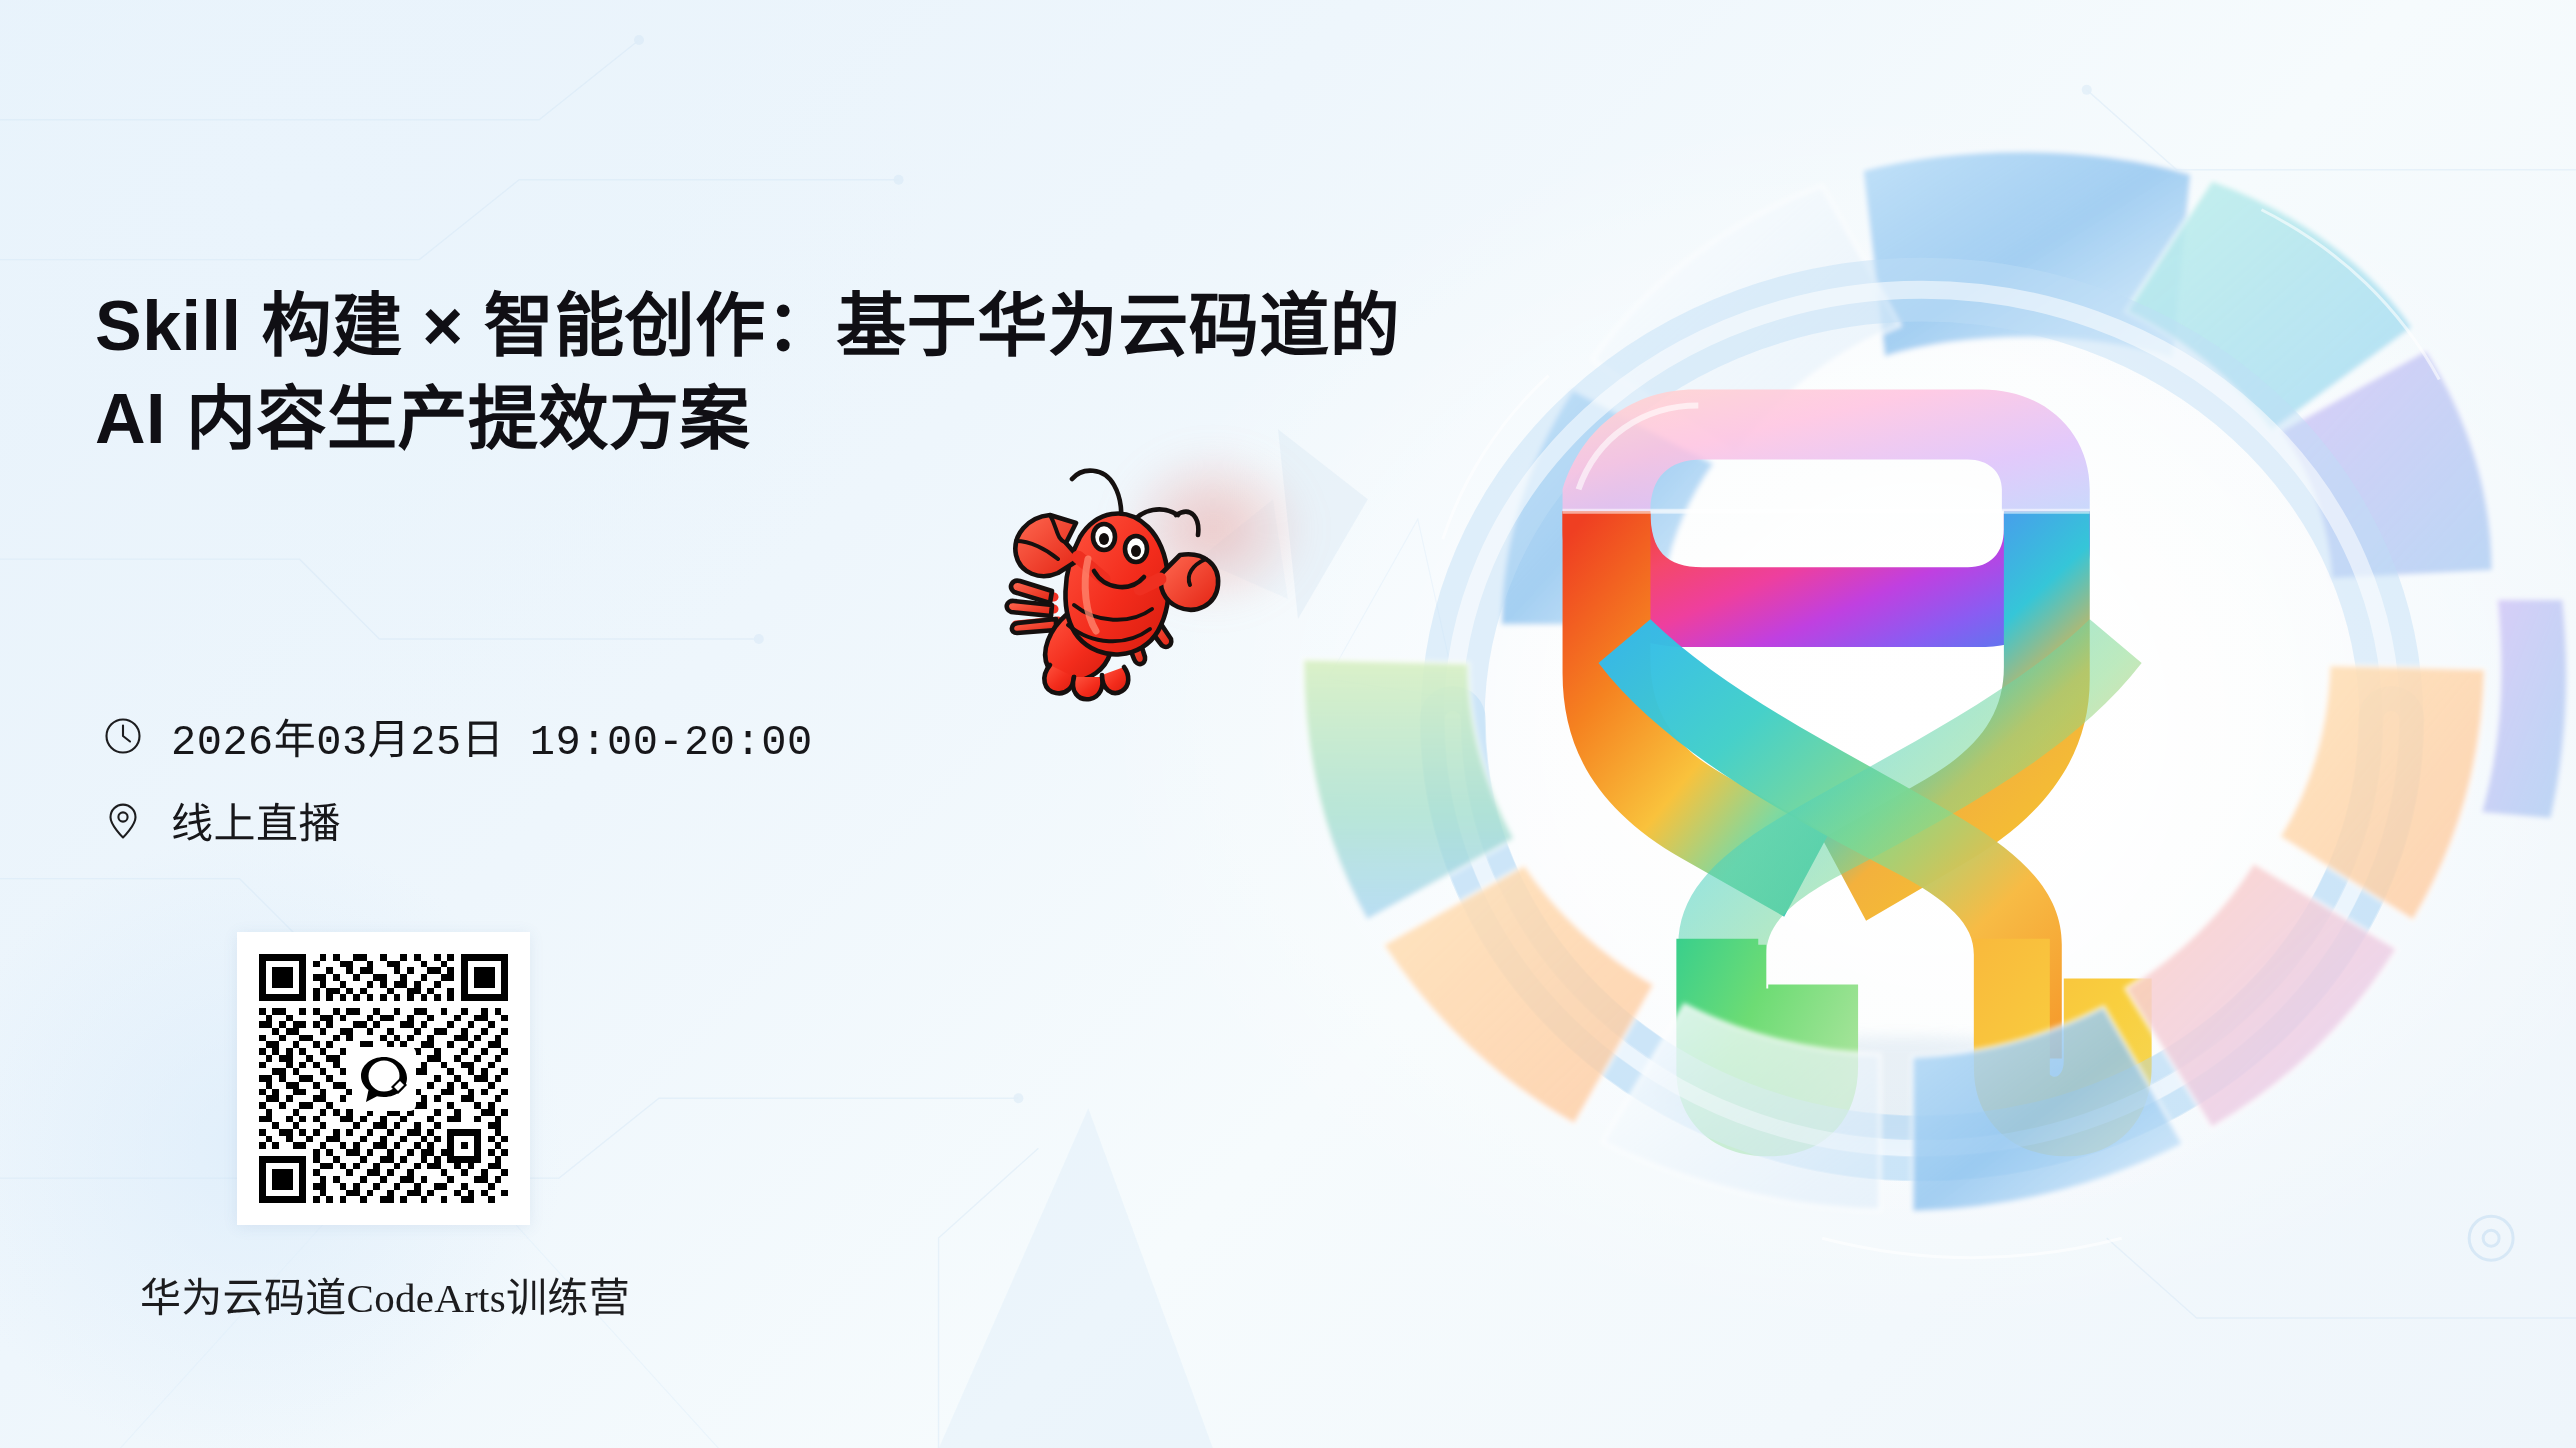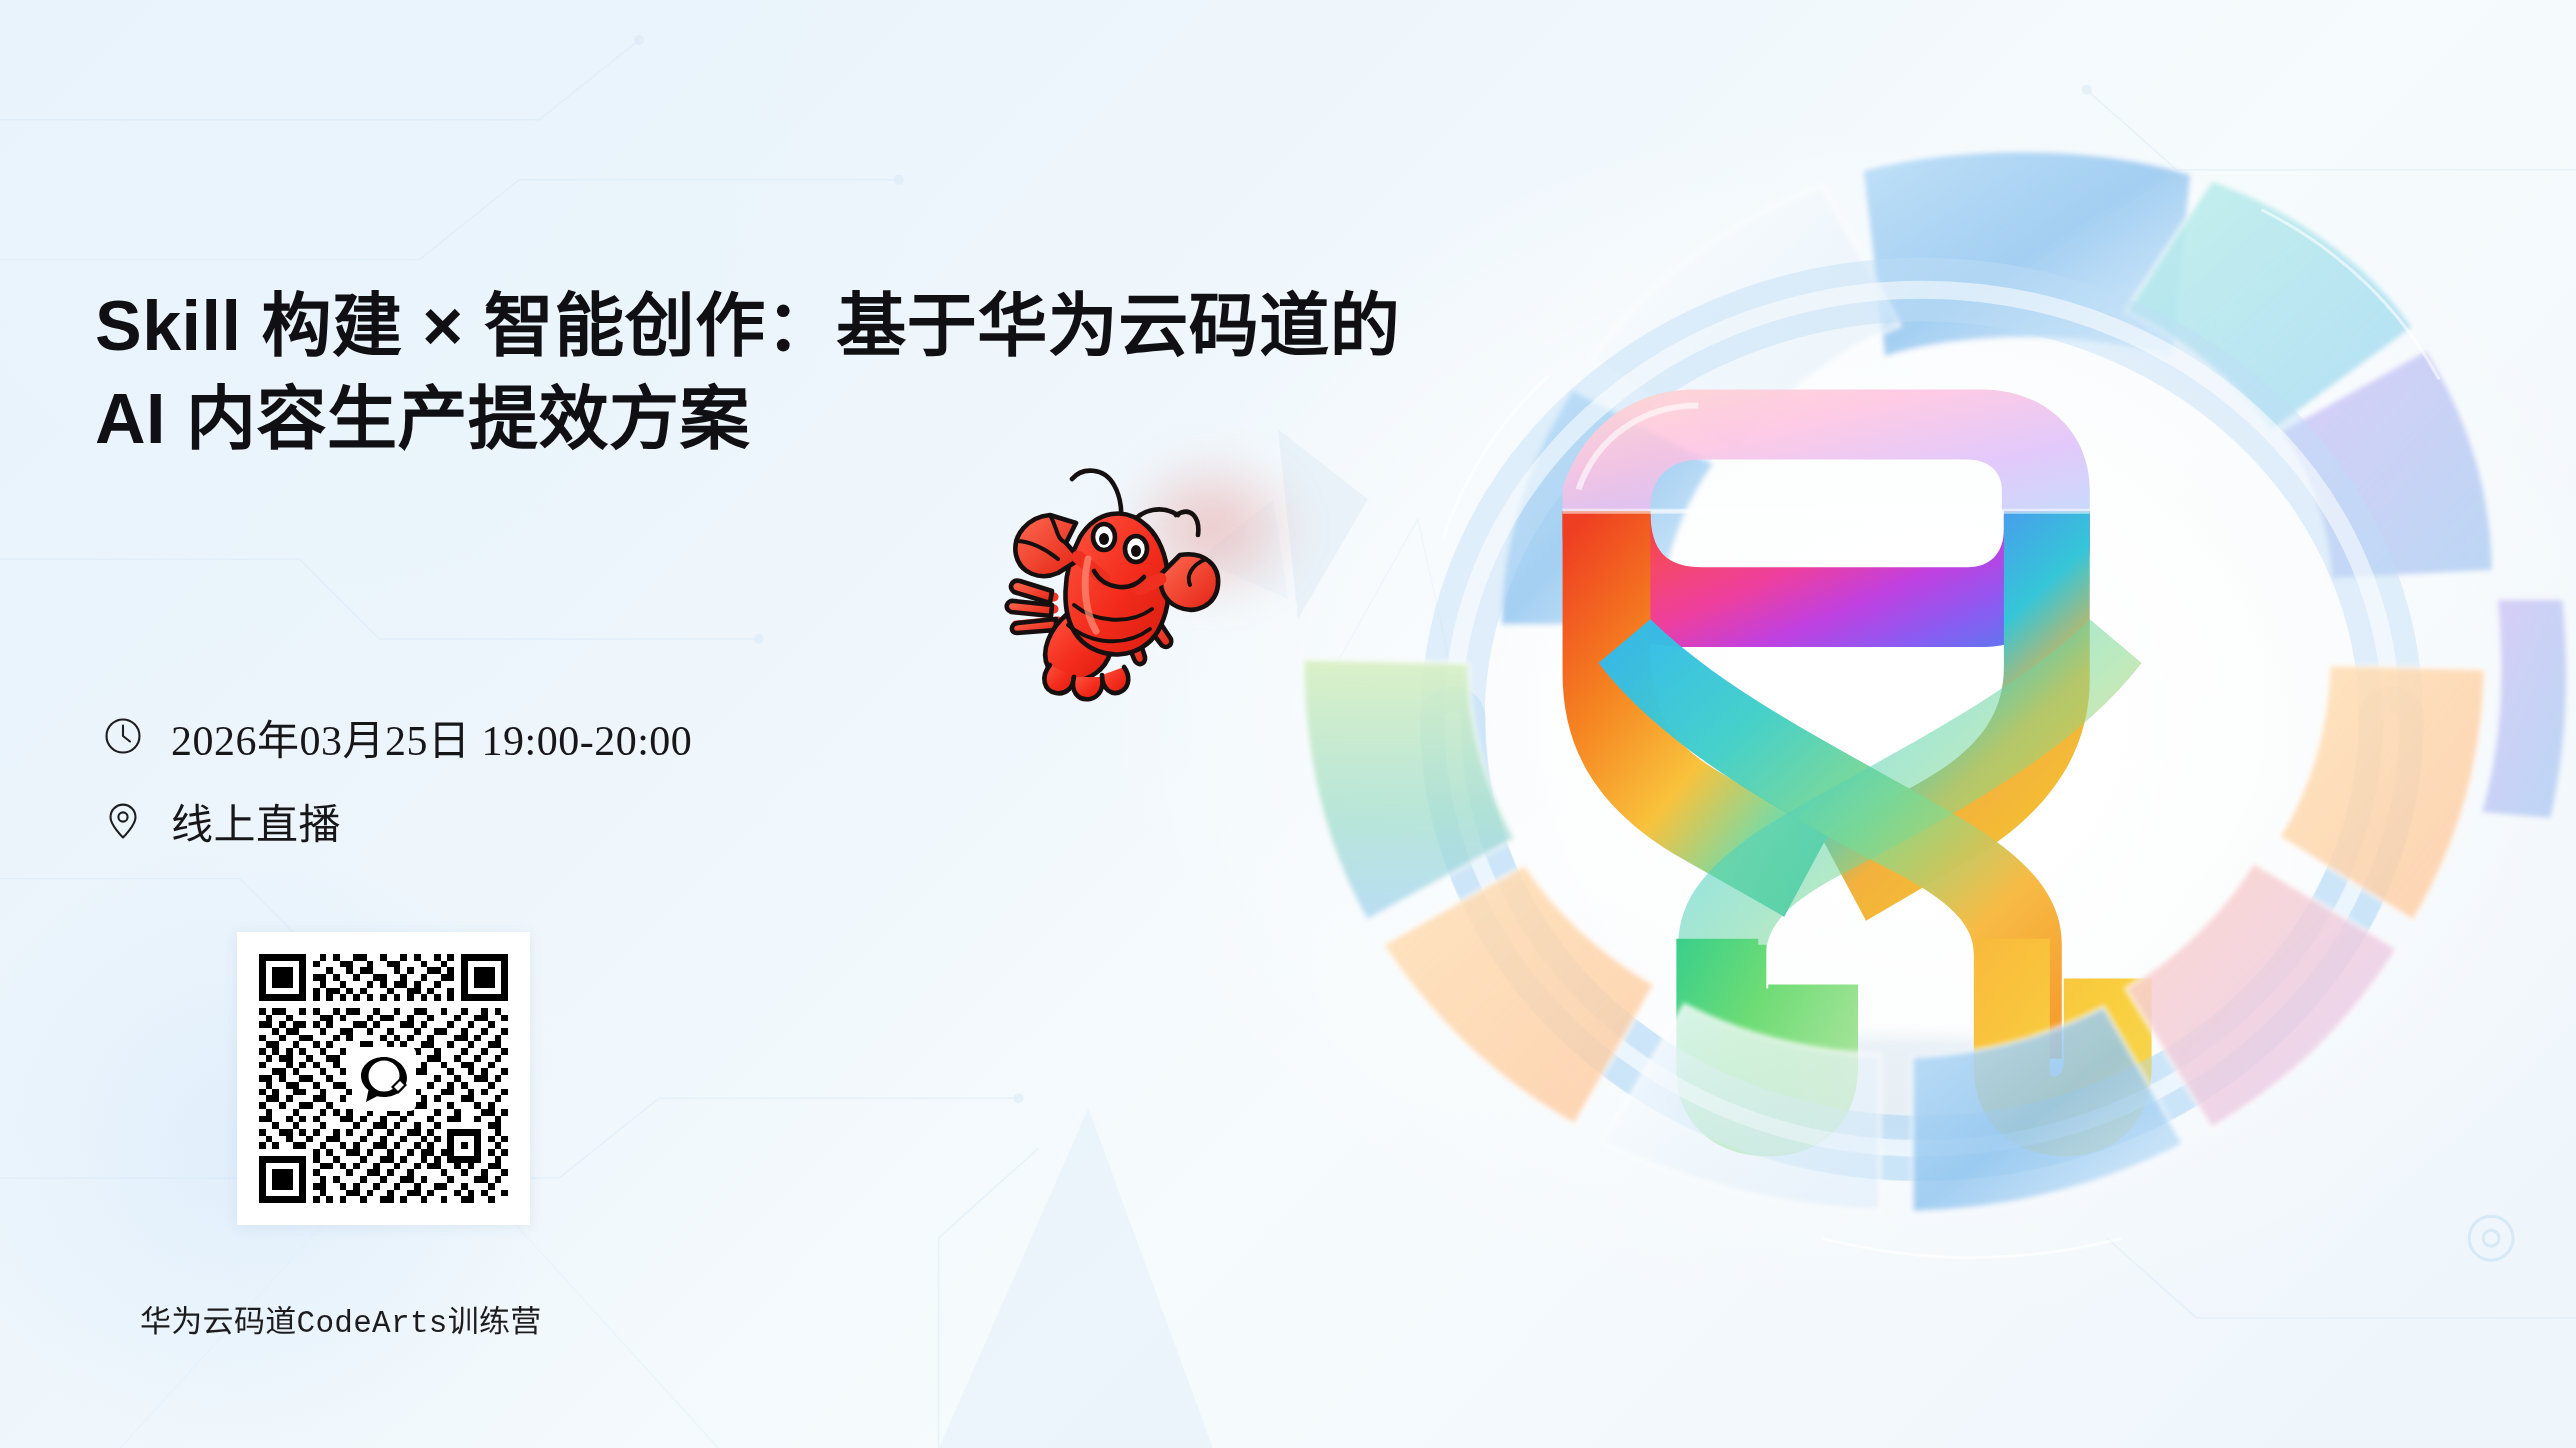--- a/index.html
+++ b/index.html
@@ -33,32 +33,32 @@
     letter-spacing:0.5px;
   }
   .title-l1,.title-l2{display:block;white-space:nowrap;}
   .title-l2{margin-top:0;}
 
   .meta{position:absolute;left:6px;top:705px;}
   .meta-row{display:flex;align-items:center;height:62px;margin-bottom:22px;}
   .meta-ico{width:44px;height:44px;flex:0 0 44px;margin-right:26px;color:#1d1d1f;}
   .meta-ico svg{display:block;width:44px;height:44px;}
   .meta-txt{font-size:42px;color:#17171a;letter-spacing:0.5px;white-space:nowrap;
-    font-family:Liberation Serif, serif;}
+    font-family:Liberation Mono, monospace;}
 
   
   .qr-card{position:absolute;left:237px;top:932px;width:293px;height:293px;
     background:#fff;box-shadow:0 2px 14px rgba(70,110,160,.10);}
   .qr-inner{position:absolute;left:22px;top:22px;width:249px;height:249px;}
   .qr-logo{position:absolute;left:50%;top:50%;transform:translate(-50%,-50%);
     width:64px;height:64px;background:#fff;border-radius:6px;
     display:flex;align-items:center;justify-content:center;}
   .qr-cap{position:absolute;left:140px;top:1264px;width:499px;
-    font-size:31px;color:#1c1c1e;letter-spacing:0.3px;white-space:nowrap;
-    font-family:Liberation Mono, monospace;margin-top:32px;}
+    font-size:41px;color:#1c1c1e;letter-spacing:0.3px;white-space:nowrap;
+    font-family:Liberation Serif, serif;}
 
   
   .lobster{position:absolute;left:954px;top:419px;width:300px;height:300px;}
   .lobster-haze{position:absolute;left:983px;top:414px;width:270px;height:230px;
     background:radial-gradient(closest-side,rgba(226,122,116,.40),rgba(226,122,116,0) 72%);
     filter:blur(16px);pointer-events:none;}
 
   
   .hero{position:absolute;left:1263px;top:60px;width:1313px;height:1328px;}
   .hero svg{display:block;width:100%;height:100%;}

